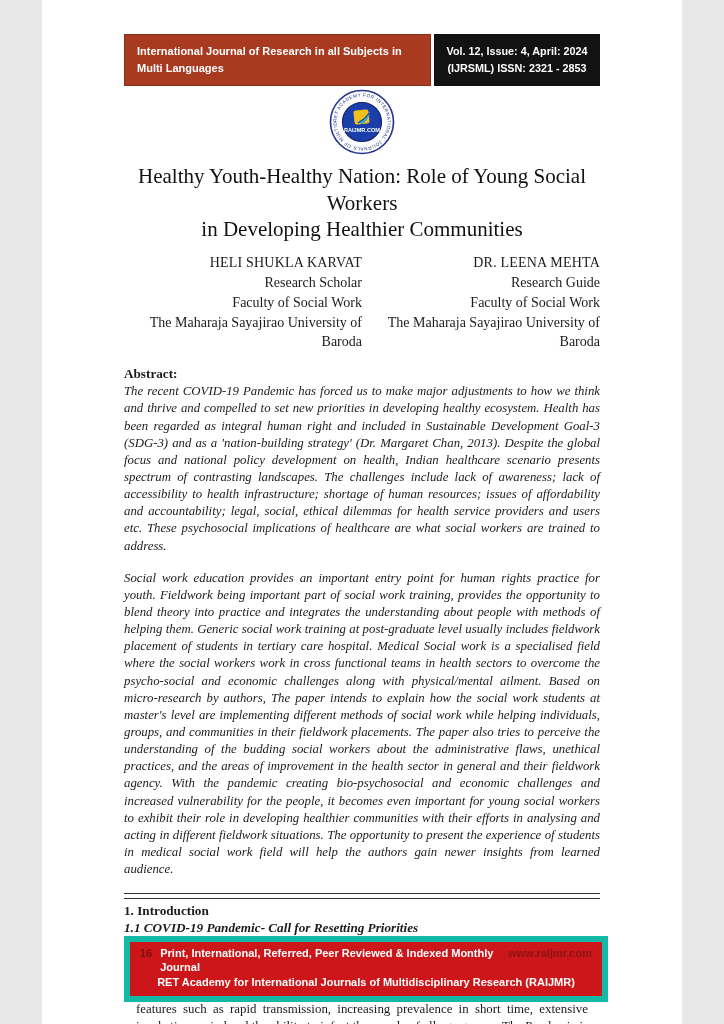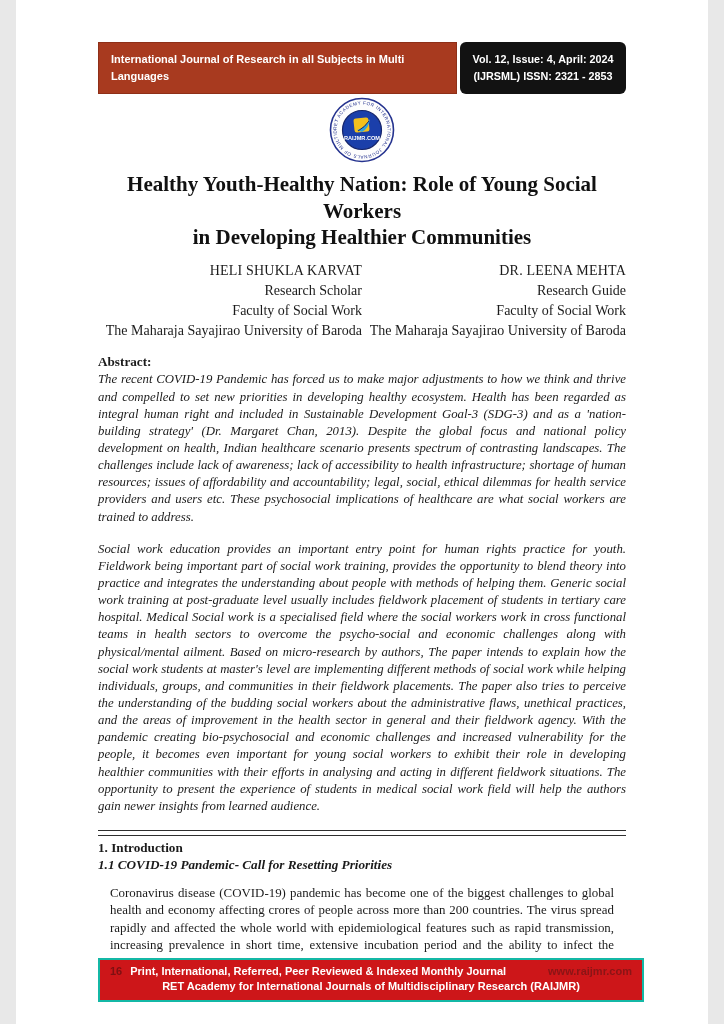--- a/index.html
+++ b/index.html
@@ -1,22 +1,22 @@
 <!DOCTYPE html>
 <html><head>
 <meta charset="utf-8">
 <style>
   html,body{margin:0;padding:0;background:#e8e8e8;}
   .page{
     position:relative;
-    width:692px;height:1024px;
+    width:640px;height:1024px;
     margin:0 auto;
     background:#ffffff;
     box-sizing:border-box;
-    padding:12px 82px;
+    padding:4px 82px;
     overflow:hidden;
     font-family:"Liberation Serif", serif;
     color:#1b1b1b;
   }
   
   .header{
     margin-top:30px;
     display:flex;
     height:52px;
   }
@@ -38,28 +38,27 @@
     background:#121212;
     color:#fff;
     font-family:"Liberation Sans", sans-serif;
     font-weight:bold;
     font-size:10.8px;
     line-height:1.6;
     display:flex;flex-direction:column;justify-content:center;
     text-align:center;
     white-space:nowrap;
     padding:6px 4px;
-    border-radius:6px;
   }
   
   .logo-wrap{text-align:center;margin:3px 0 0;height:68px;}
   
   .title{
     font-size:21px;
-    font-weight:bold;
+    font-weight:normal;
     line-height:1.27;
     text-align:center;
     margin:6px 0 10px;
     color:#111;
   }
   
   .authors{display:flex;margin:4px 0 0;}
   .author{flex:1;text-align:right;font-size:14px;line-height:1.42;}
   .author .a-name{letter-spacing:.2px;}
   
@@ -81,23 +80,23 @@
   .intro-sub{font-weight:bold;font-style:italic;font-size:13.2px;margin:1px 0 1px;}
   .body-par{
     font-size:12.9px;
     line-height:1.35;
     text-align:justify;
     margin:12px;
   }
   
   .footer{
     position:absolute;
-    left:82px;right:64px;bottom:22px;
+    left:82px;right:74px;bottom:22px;
     background:#CD1619;
-    border:2px solid #14b8a6;
+    border:6px solid #14b8a6;
     color:#fff;
     font-family:"Liberation Sans", sans-serif;
     font-weight:bold;
     font-size:11px;
     padding:5px 10px 6px;
     box-sizing:border-box;
   }
   .footer-top{display:flex;gap:8px;line-height:1.25;}
   .page-num{color:#7E1012;}
   .footer-url{margin-left:auto;color:#8A1516;}

